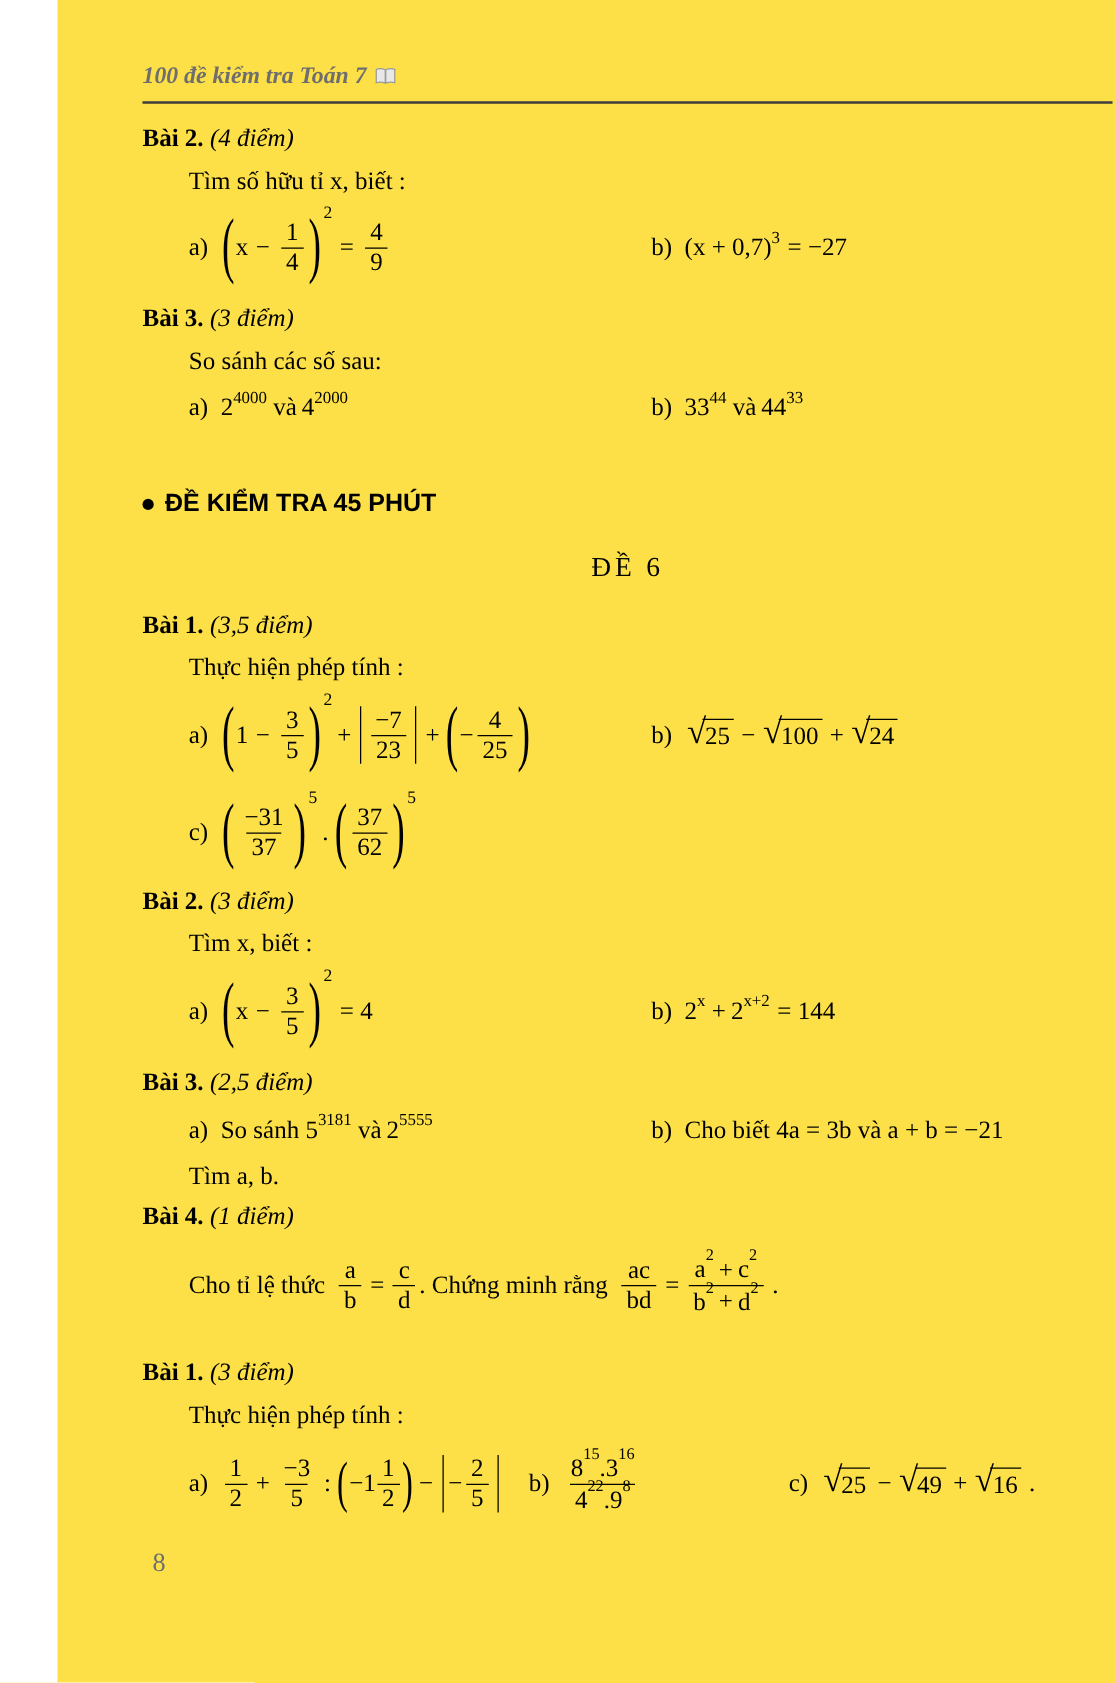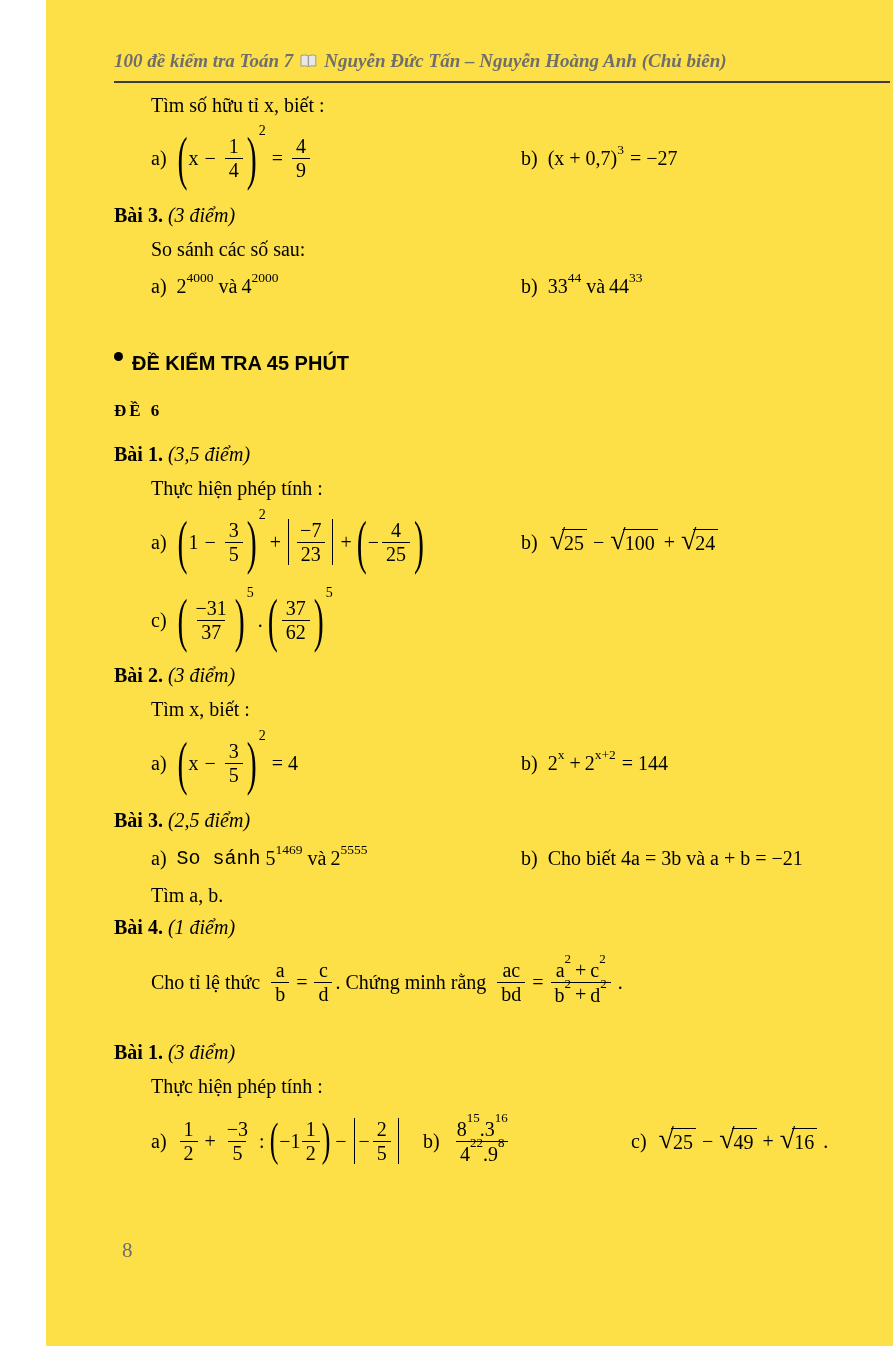--- a/index.html
+++ b/index.html
@@ -17,23 +17,23 @@
     display:flex; align-items:center; gap:7px;
     color:#6e6e6e; font-style:italic; font-weight:bold; font-size:19px;
     border-bottom:2px solid #3c3c3c; padding-bottom:9px;
   }
   .hdr .book-ic { flex:0 0 auto; display:inline-flex; }
   
   .bai { font-size:20px; margin-top:17px; }
   .bai .blab { font-weight:bold; }
   .bai .bpts { font-style:italic; }
   .prompt { font-size:20px; margin:11px 0 0 37px; }
-  .de-title { text-align:left; font-weight:bold; font-size:17px; letter-spacing:3px; }
+  .de-title { text-align:center; font-weight:normal; font-size:22px; letter-spacing:3px; }
   .sect {
-    margin-top:49px; display:flex; align-items:flex-start; gap:9px;
+    margin-top:49px; display:flex; align-items:center; gap:9px;
     font-family:"Liberation Sans", sans-serif; font-weight:bold; font-size:20px;
   }
   .sect .dot { width:9px; height:9px; border-radius:50%; background:#000; flex:0 0 auto; }
   
   .mrow { display:flex; align-items:center; margin-left:37px; font-size:20px; }
   .slot { display:flex; align-items:center; }
   .sa { width:370px; }
   .sa3 { width:272px; }
   .sb3 { width:208px; }
   .plabel { margin-right:10px; }
@@ -68,23 +68,26 @@
 <div class="page">
 
   <div class="hdr">
     <span>100 đề kiểm tra Toán 7</span>
     <span class="book-ic">
       <svg width="17" height="14" viewBox="0 0 17 14">
           <path d="M1 1.5 Q4.5 0.2 8.2 1.8 L8.2 12.5 Q4.5 11 1 12.2 Z" fill="#e8e8e8" stroke="#9a9a9a" stroke-width="1"></path>
           <path d="M15.8 1.5 Q12.3 0.2 8.6 1.8 L8.6 12.5 Q12.3 11 15.8 12.2 Z" fill="#e8e8e8" stroke="#9a9a9a" stroke-width="1"></path>
         </svg>
     </span>
-    <span>Nguyễn Đức Tấn – Nguyễn Hoàng Anh (Chủ biên)</span>
-  </div>
-
+  </div>
+
+  <div class="bai">
+    <span class="blab">Bài 2.</span>
+    <span class="bpts">(4 điểm)</span>
+  </div>
   <div class="prompt">Tìm số hữu tỉ x, biết :</div>
 
   <div class="mrow" style="min-height:76px; margin-top:3px;">
     <div class="slot sa">
       <span class="plabel">a)</span>
       <span class="pg">
         <span class="par">(</span>
         <span class="mt">x</span>
         <span class="op">−</span>
         <span class="frac">
@@ -256,23 +259,23 @@
   </div>
 
   <div class="bai" style="margin-top:6px;">
     <span class="blab">Bài 3.</span>
     <span class="bpts">(2,5 điểm)</span>
   </div>
 
   <div class="mrow" style="min-height:34px; margin-top:9px;">
     <div class="slot sa">
       <span class="plabel">a)</span>
-      <span class="mt" style="margin-right:5px;font-family:Liberation Mono, monospace;">So sánh</span>
+      <span class="mt" style="margin-right:5px;">So sánh</span>
       <span class="mt">5</span>
-        <sup class="exp">1469</sup>
+        <sup class="exp">3181</sup>
       <span class="opt">và</span>
       <span class="mt">2</span>
         <sup class="exp">5555</sup>
     </div>
     <div class="slot">
       <span class="plabel">b)</span>
       <span class="mt">Cho biết 4a = 3b và a + b = −21</span>
     </div>
   </div>
   <div class="prompt" style="margin-top:9px;">Tìm a, b.</div>

